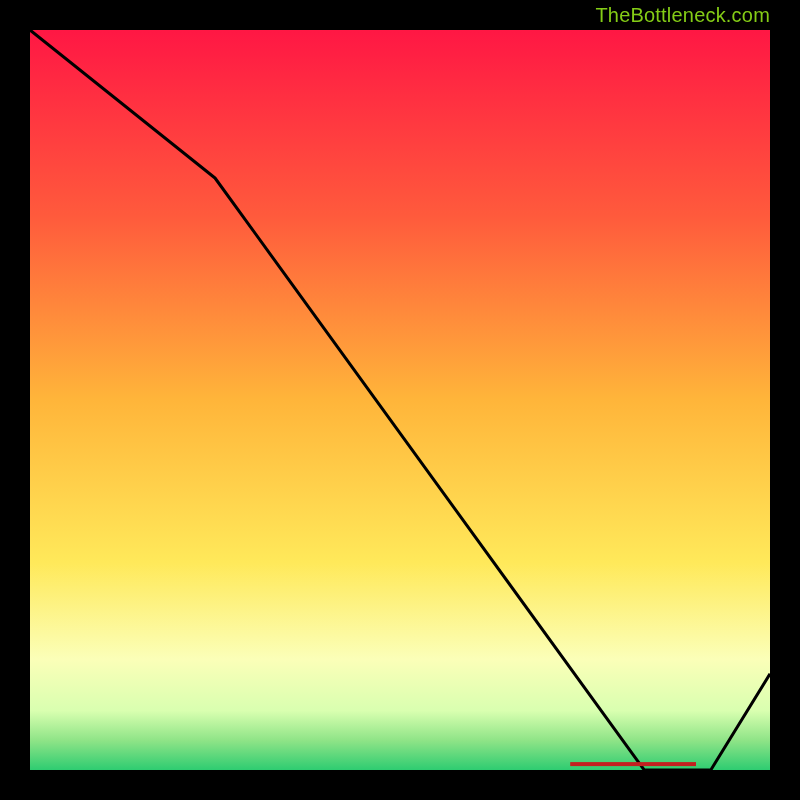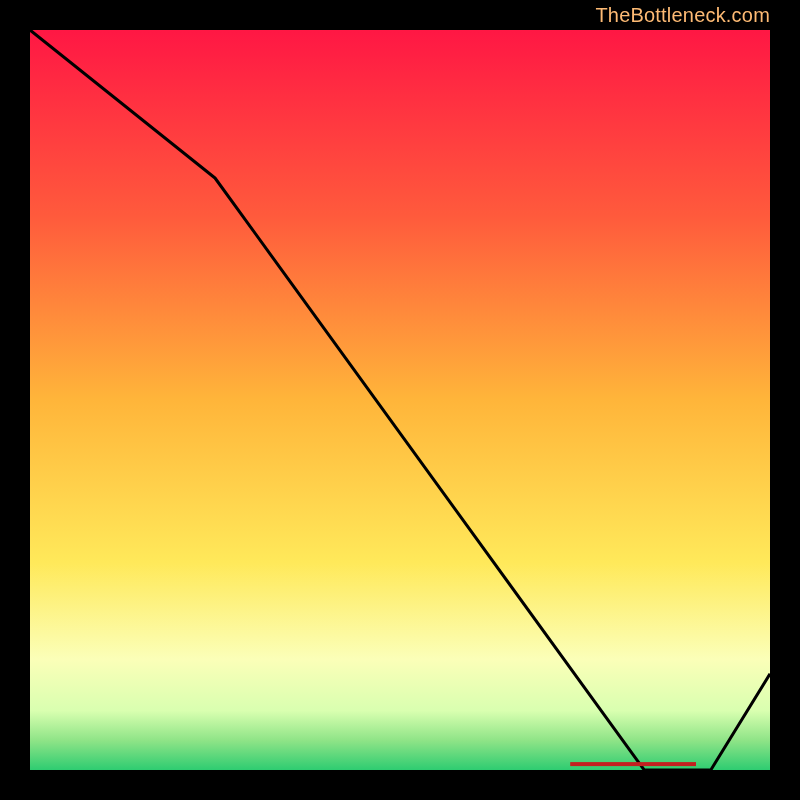--- a/index.html
+++ b/index.html
@@ -20,21 +20,21 @@
   .plot-area {
     position: absolute;
     left: 30px; top: 30px;
     width: 740px; height: 740px;
     overflow: hidden;
   }
   .attribution {
     position: absolute;
     top: 4px;
     right: 30px;
-    color: #fdba74;
+    color: #84cc16;
     font-size: 20px;
     letter-spacing: 0.2px;
   }
   .red-label {
     position: absolute;
     color: #c22020;
     font-size: 10px;
     font-weight: 700;
     letter-spacing: 0.5px;
     white-space: nowrap;

